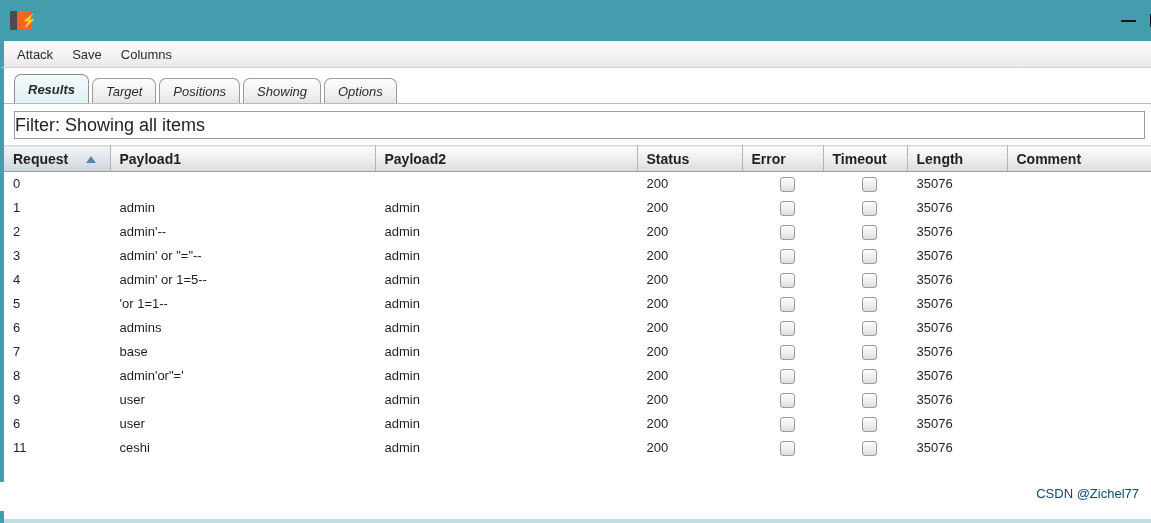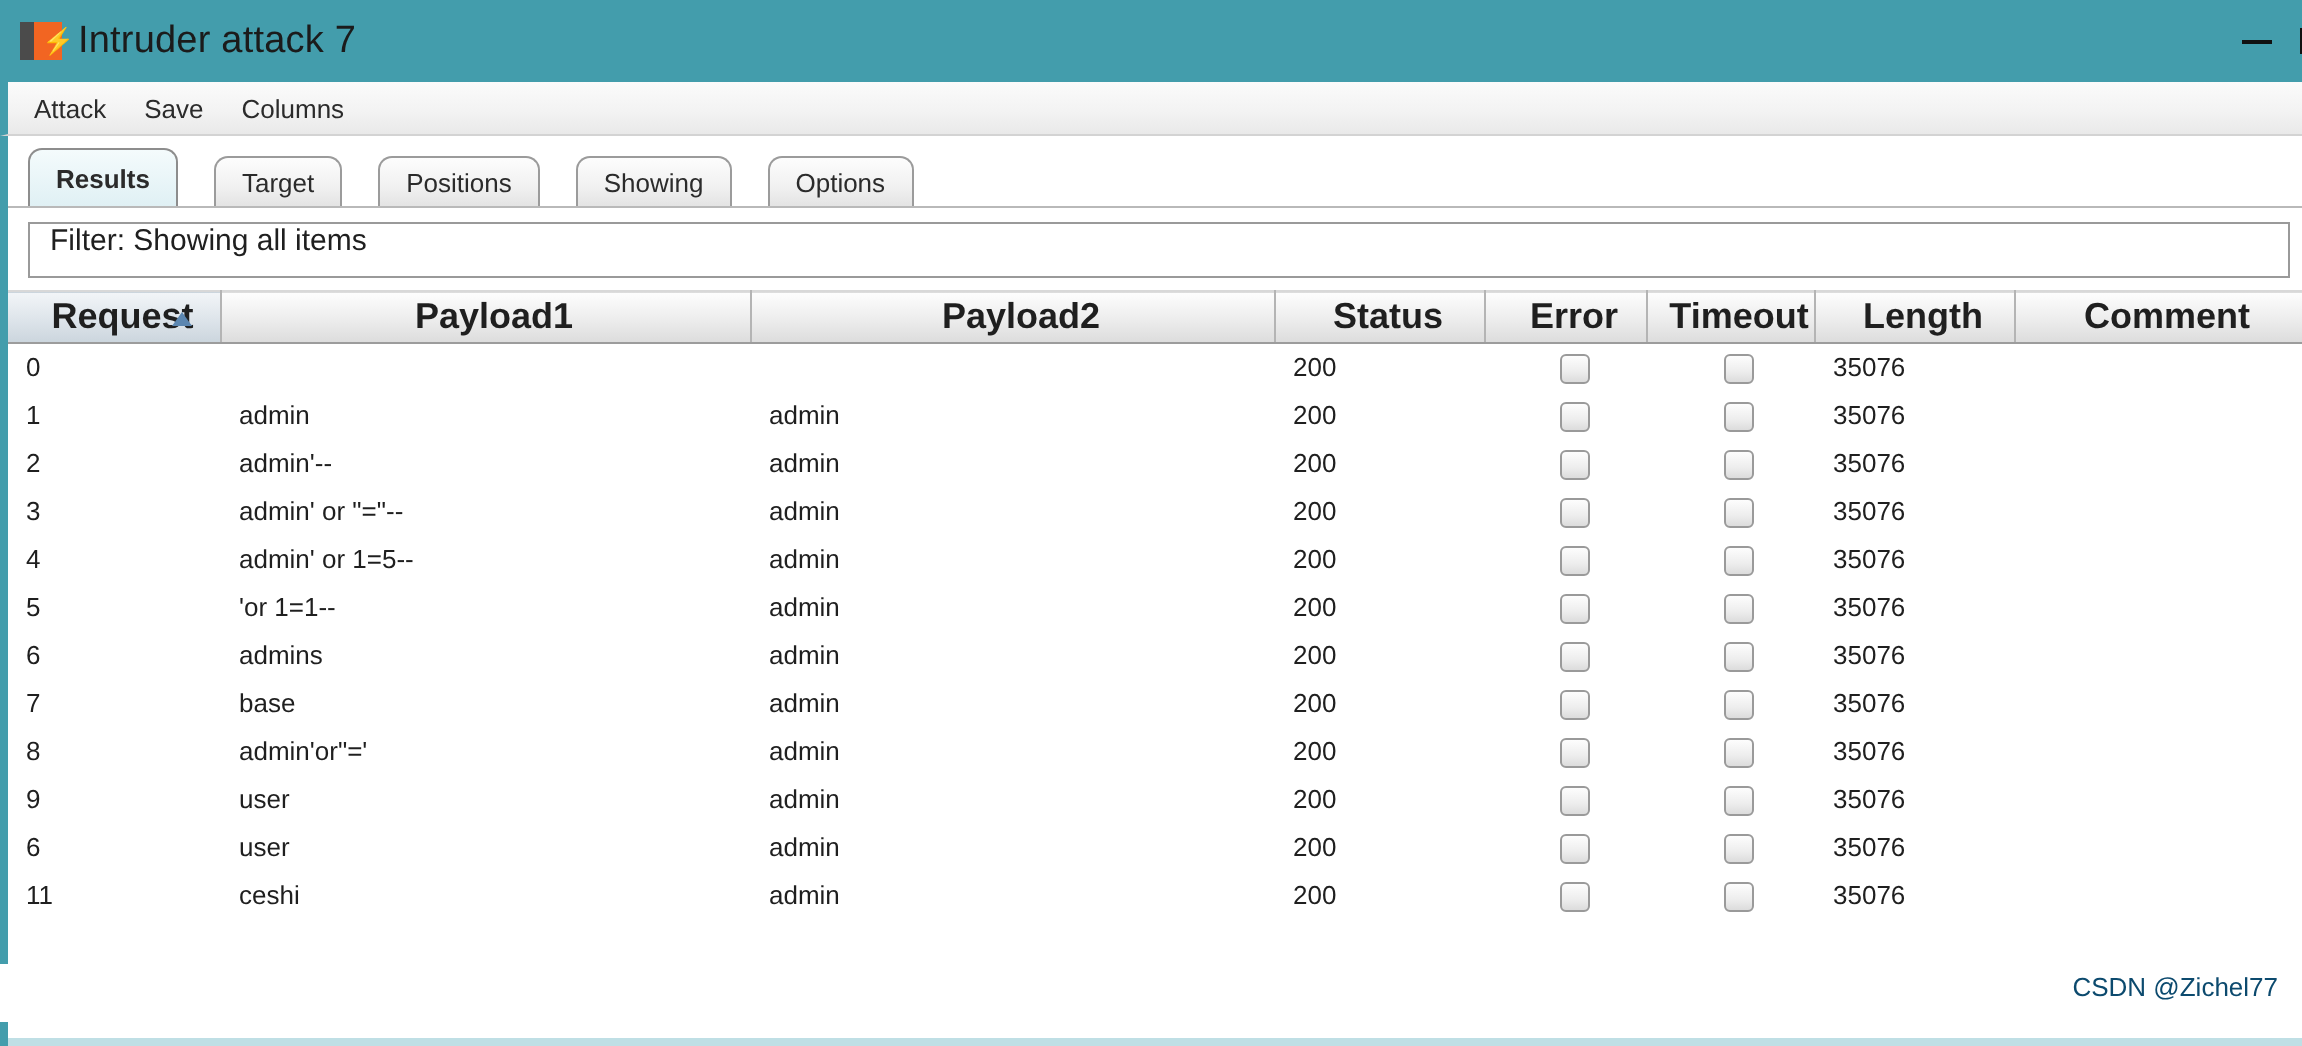--- a/index.html
+++ b/index.html
@@ -139,23 +139,24 @@
     padding: 0 13px;
     display: flex;
     align-items: center;
     font-size: 13px;
     color: #2b2b2b;
     background: linear-gradient(to bottom, #fdfdfd 0%, #f0f0f0 60%, #e2e2e2 100%);
     border: 1px solid #9b9b9b;
     border-bottom: none;
     border-top-left-radius: 7px;
     border-top-right-radius: 7px;
-    margin-right: 18px;
-    white-space: nowrap;
-    box-sizing: border-box;
+    margin-right: 3px;
+    white-space: nowrap;
+    box-sizing: border-box;
+    font-style: italic;
   }
   .tab.active {
     height: 30px;
     background: linear-gradient(to bottom, #f4fbfc 0%, #dff0f4 100%);
     border-color: #8d8d8d;
     font-weight: bold;
   }
   .tabstrip-rule {
     position: absolute;
     left: 0;
@@ -170,24 +171,23 @@
     background: #ffffff;
     border-left: 4px solid #439dac;
     box-sizing: border-box;
     padding: 7px 6px 6px 10px;
   }
   .filter-bar {
     height: 28px;
     background: #ffffff;
     border: 1px solid #9a9a9a;
     display: flex;
-    align-items: flex-start;
-    padding-left: 10px;
-    box-sizing: border-box;
-    font-size: 15px;
+    align-items: center;
+    box-sizing: border-box;
+    font-size: 18px;
     color: #1f1f1f;
   }
 
   
   .table-wrap {
     border-left: 4px solid #439dac;
     box-sizing: border-box;
     height: 337px;
     overflow: hidden;
     background: #ffffff;
@@ -199,23 +199,23 @@
     table-layout: fixed;
     font-size: 13px;
   }
   table.results thead th {
     height: 26px;
     background: linear-gradient(to bottom, #fdfdfd 0%, #ececec 55%, #dcdcdc 100%);
     border-right: 1px solid #b4b4b4;
     border-bottom: 1px solid #9c9c9c;
     border-top: 1px solid #d8d8d8;
     font-weight: bold;
-    font-size: 18px;
+    font-size: 14px;
     color: #1f1f1f;
-    text-align: center;
+    text-align: left;
     padding: 0 0 0 9px;
     box-sizing: border-box;
     white-space: nowrap;
     position: relative;
   }
   table.results thead th.sorted {
     background: linear-gradient(to bottom, #f2f5f8 0%, #dde4ea 55%, #cbd5dd 100%);
   }
   .sort-arrow {
     position: absolute;
@@ -282,21 +282,20 @@
 <body>
 
 <div id="app">
 
   <div class="titlebar">
     <span class="app-icon">
       <span class="cube-left"></span>
       <span class="cube-face"></span>
       <span class="bolt">⚡</span>
     </span>
-    <span class="title-text">Intruder attack 7</span>
 
     <div class="win-controls">
       <div class="win-btn">
         <span class="min-glyph"></span>
       </div>
       <div class="win-btn max-btn">
         <span class="max-glyph"></span>
       </div>
     </div>
   </div>

